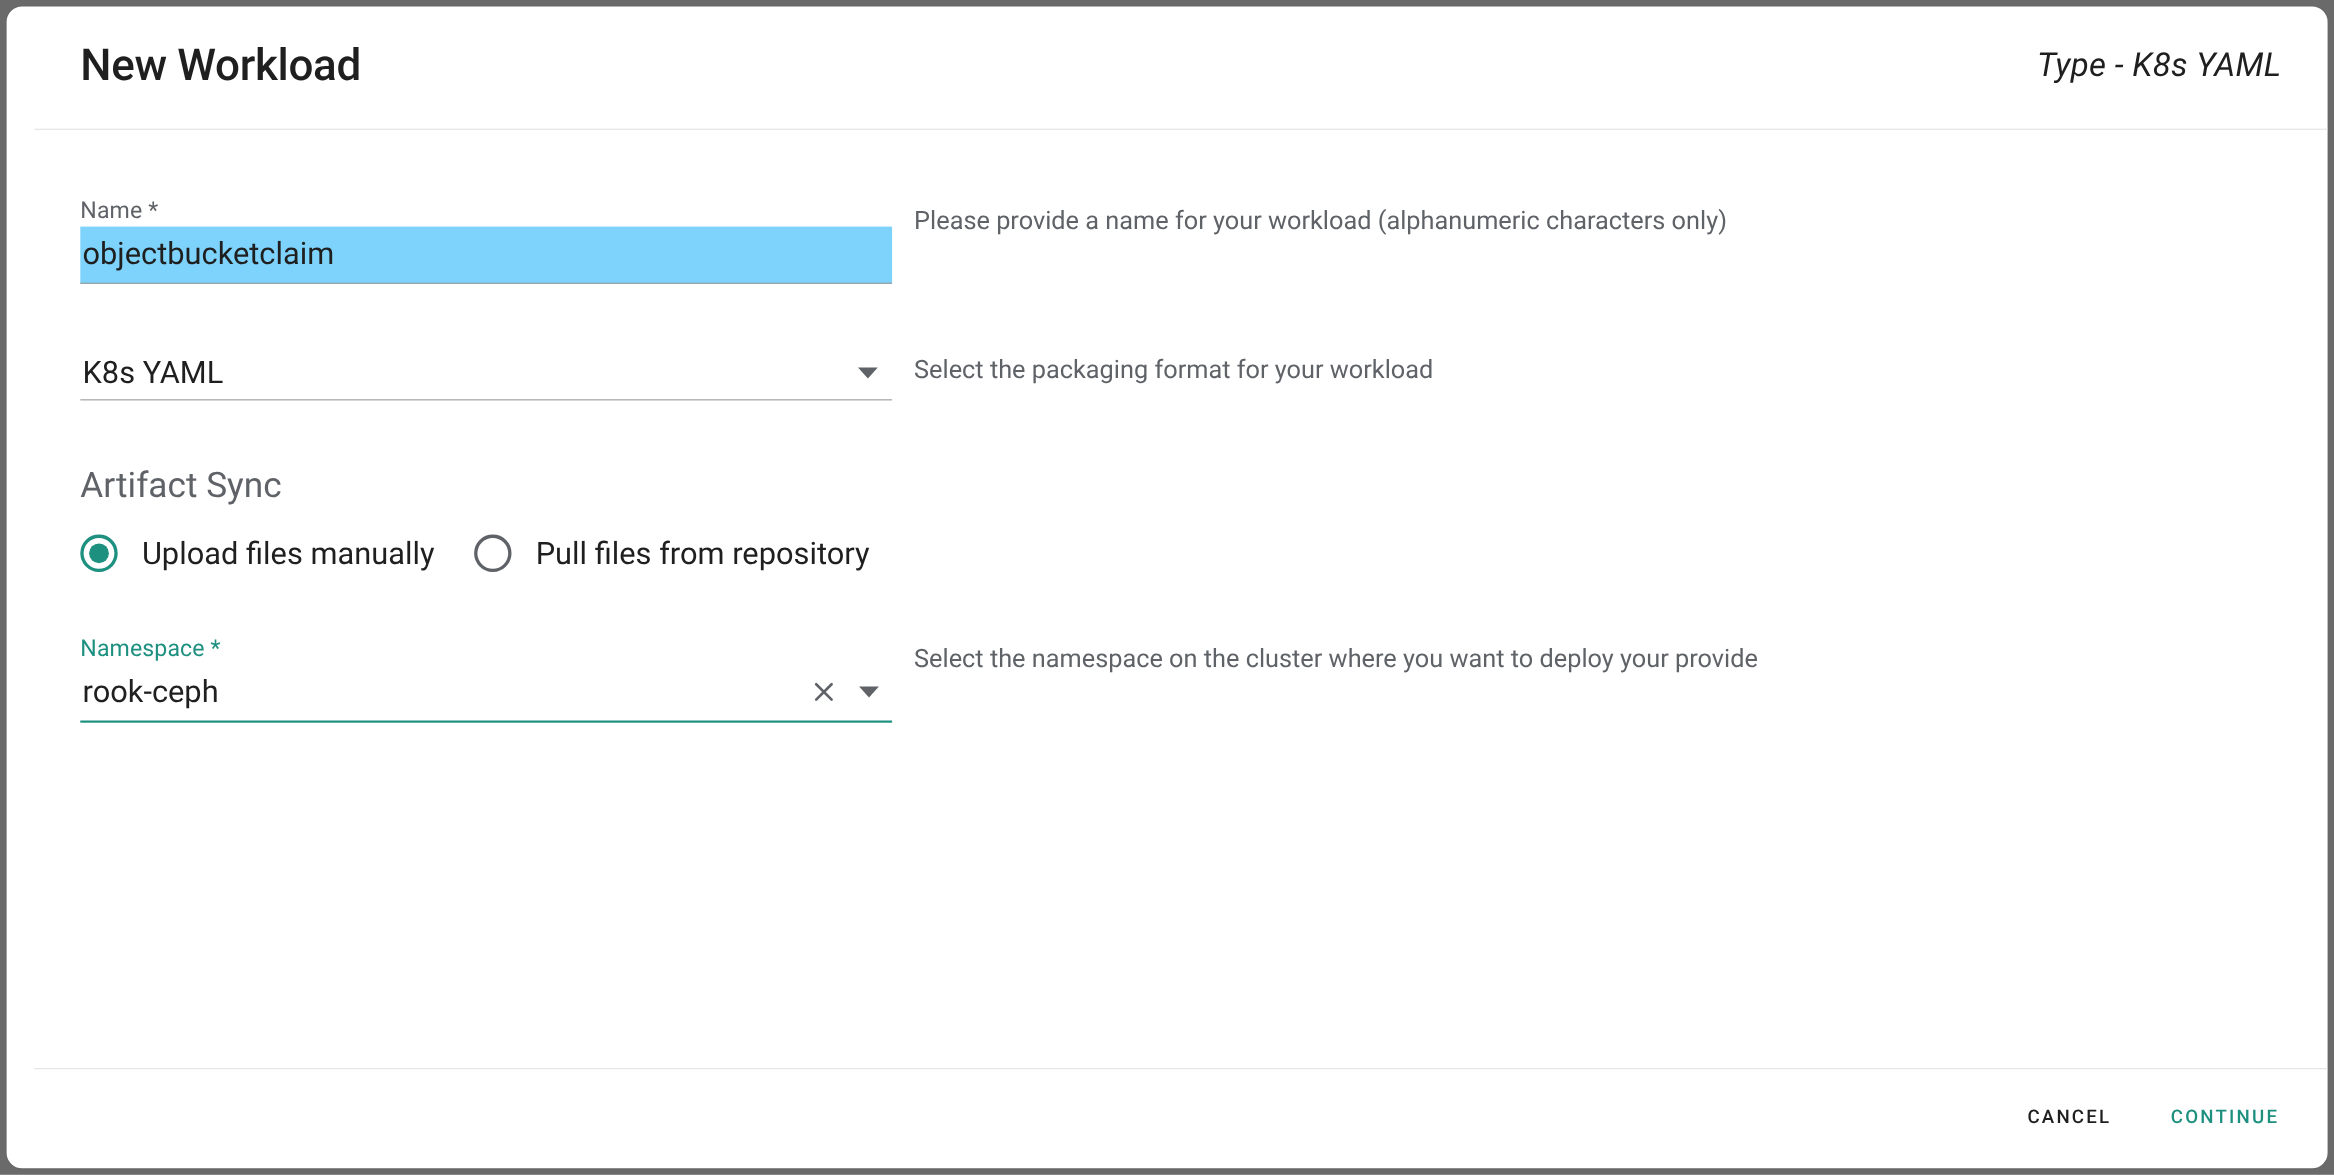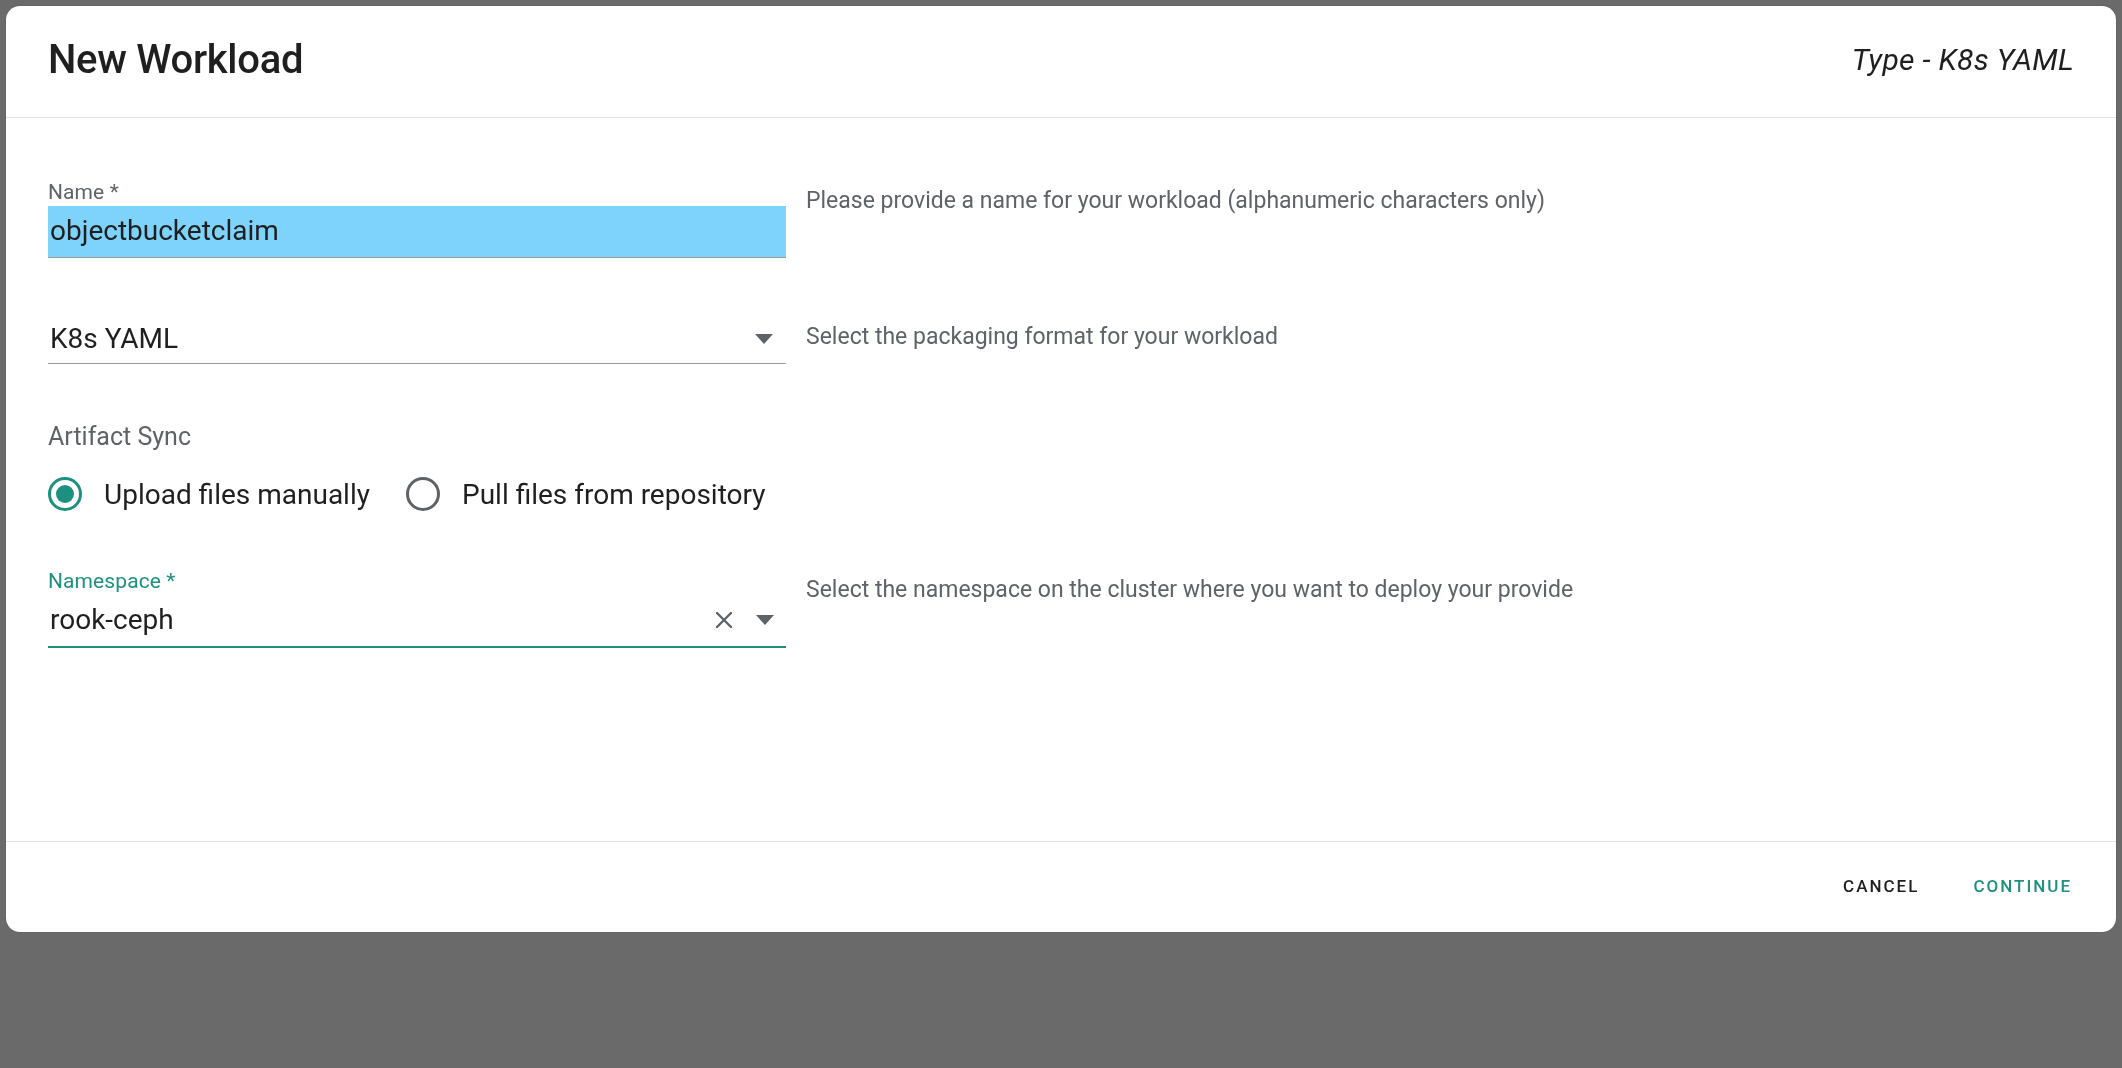--- a/index.html
+++ b/index.html
@@ -7,27 +7,28 @@
   body {
     font-family: "Roboto", "Segoe UI", Arial, Helvetica, sans-serif;
     background: #6a6a6a;
     display: flex;
     align-items: flex-start;
     justify-content: center;
     padding: 6px;
   }
   .dialog {
     width: 2110px;
-    height: 926px;
+    height: 1056px;
     background: #ffffff;
     border-radius: 14px;
     box-shadow: 0 0 0 1px rgba(0,0,0,0.05);
     display: flex;
     flex-direction: column;
     overflow: hidden;
+    padding-left: 25px;
   }
   .header {
     display: flex;
     align-items: center;
     justify-content: space-between;
     padding: 30px 42px 34px 42px;
     border-bottom: 1px solid #e3e3e3;
   }
   .header-title {
     font-size: 40px;
@@ -112,21 +113,21 @@
     cursor: pointer;
     color: #5f6368;
   }
   .tri-down {
     width: 0; height: 0;
     border-left: 9px solid transparent;
     border-right: 9px solid transparent;
     border-top: 10px solid #5f6368;
   }
   .section-heading {
-    font-size: 25px;
+    font-size: 32px;
     color: #5f6368;
     margin-bottom: 26px;
   }
   .radio-group {
     display: flex;
     flex-direction: row;
     gap: 36px;
   }
   .radio-item {
     display: flex;

